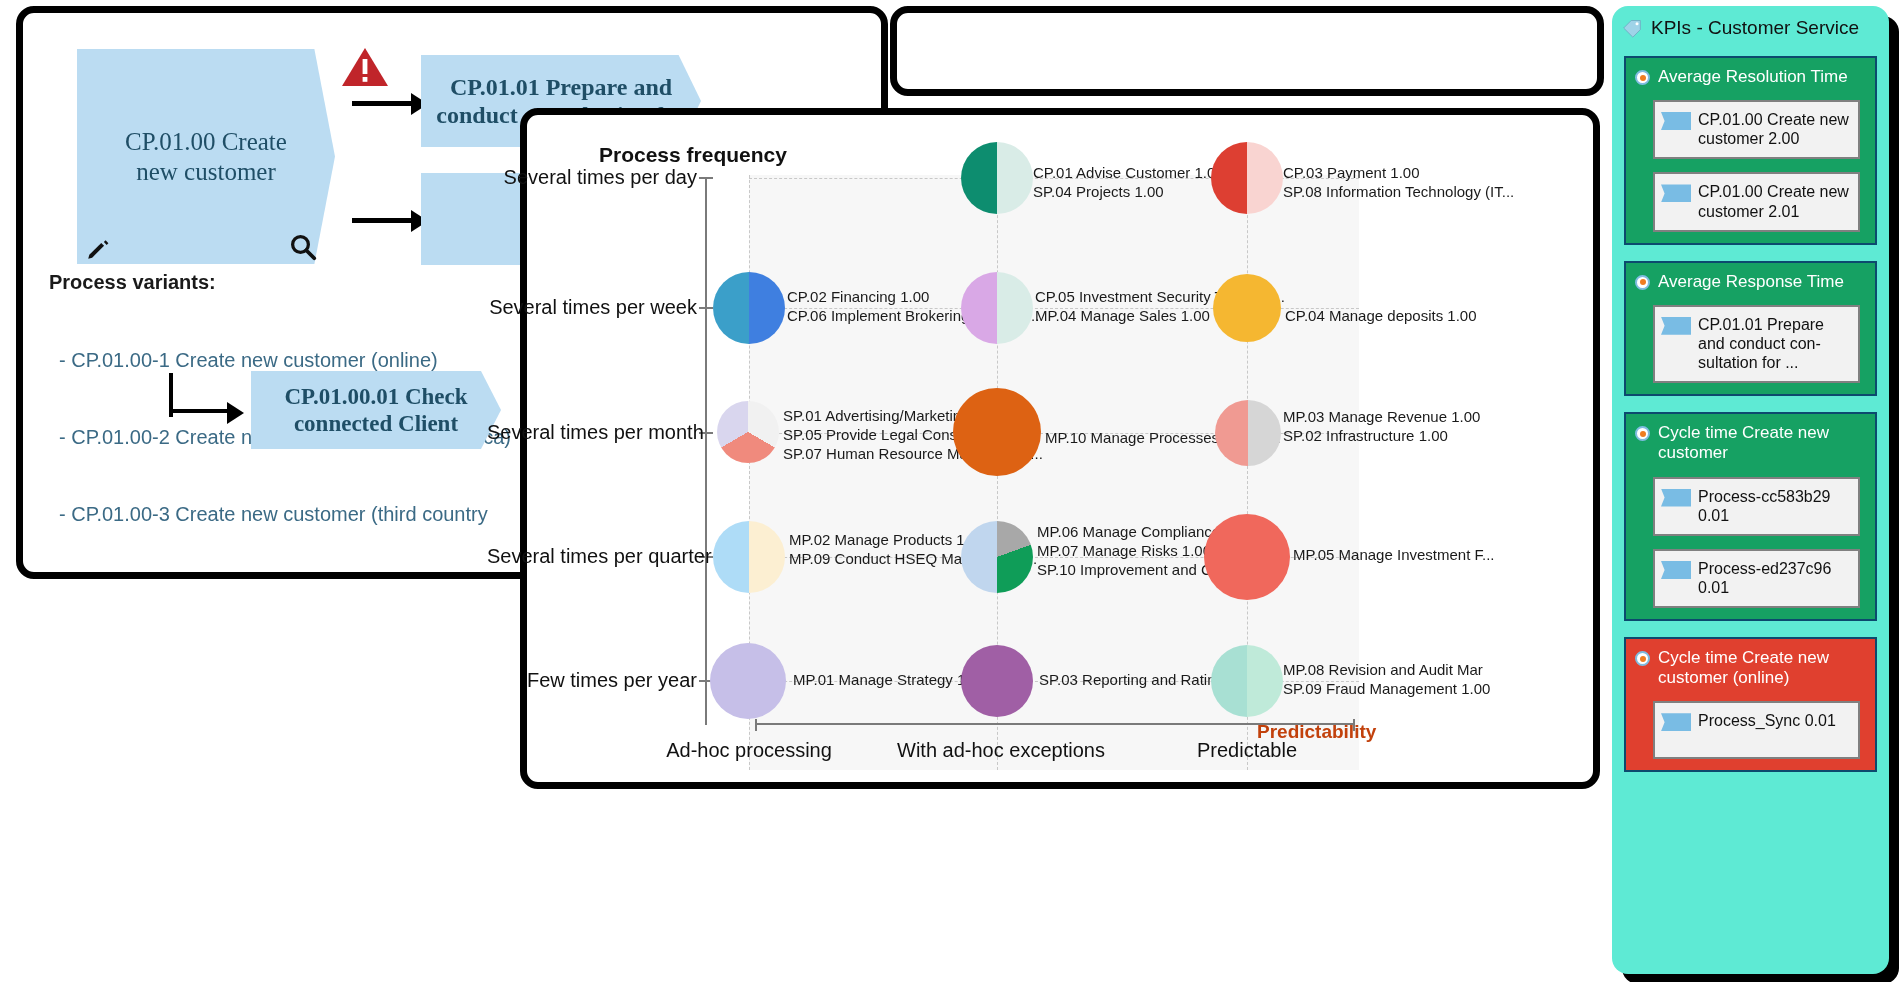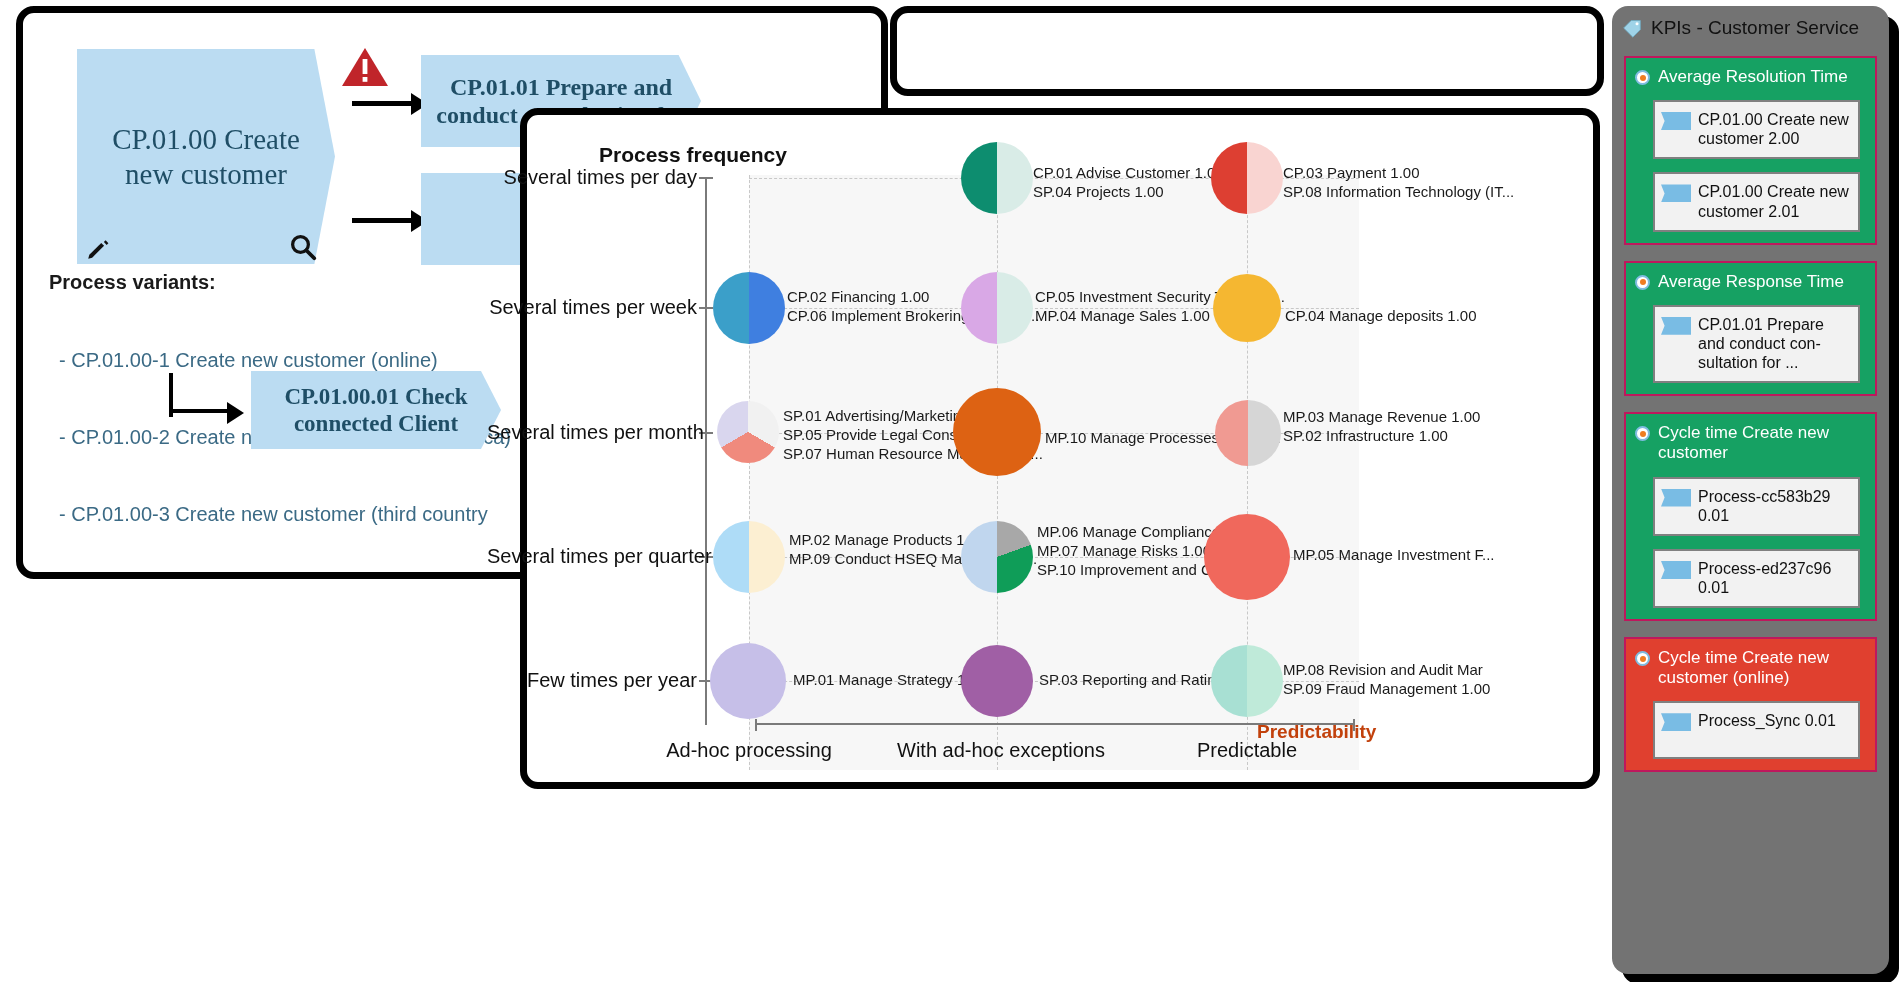--- a/index.html
+++ b/index.html
@@ -21,21 +21,21 @@
   }
 
   
   #win-process { left: 16px; top: 6px; width: 872px; height: 573px; z-index: 2; }
   #win-behind  { left: 890px; top: 6px; width: 714px; height: 90px; z-index: 1; }
 
   .proc-box {
     position: absolute;
     background: #bbdcf2;
     color: #1f4e66;
-    font-size: 29px;
+    font-size: 25px;
     line-height: 1.18;
     text-align: center;
     display: flex; align-items: center; justify-content: center;
     padding: 6px 10px;
   }
   .chevron-shape {
     clip-path: polygon(0% 0%, 92% 0%, 100% 50%, 92% 100%, 0% 100%);
     font-family: Liberation Serif, serif;
   }
   .pencil-icon, .search-icon { position: absolute; }
@@ -103,34 +103,34 @@
   .bubble .half.r { left:50%; }
 
   .bubble-label {
     position: absolute; font-size: 15px; color: #1a1a1a;
     line-height: 1.28; white-space: nowrap;
   }
 
   
   #win-kpi {
     position: absolute; left: 1612px; top: 6px; width: 277px; height: 968px;
-    background: #737373;
+    background: #5eead4;
     border-radius: 16px;
     box-shadow: 10px 10px 0 0 #000;
     z-index: 4;
     overflow: hidden;
   }
   #kpi-header {
     display: flex; align-items: center; gap: 9px;
     padding: 11px 12px 8px 10px;
   }
   #kpi-header .title { font-size: 19px; color: #111; }
   .kpi-card {
     margin: 9px 12px 16px 12px;
-    border: 2px solid #be185d;
+    border: 2px solid #0c4a6e;
     padding: 9px 9px 11px 9px;
   }
   .kpi-card.green { background: #16a163; }
   .kpi-card.red   { background: #e0402f; }
   .kpi-card-head { display: flex; align-items: flex-start; gap: 8px; }
   .kpi-radio {
     width: 15px; height: 15px; border-radius: 50%;
     background: #ffffff; border: 2px solid #7fbce0;
     flex: 0 0 auto; margin-top: 3px;
     display: flex; align-items: center; justify-content: center;

